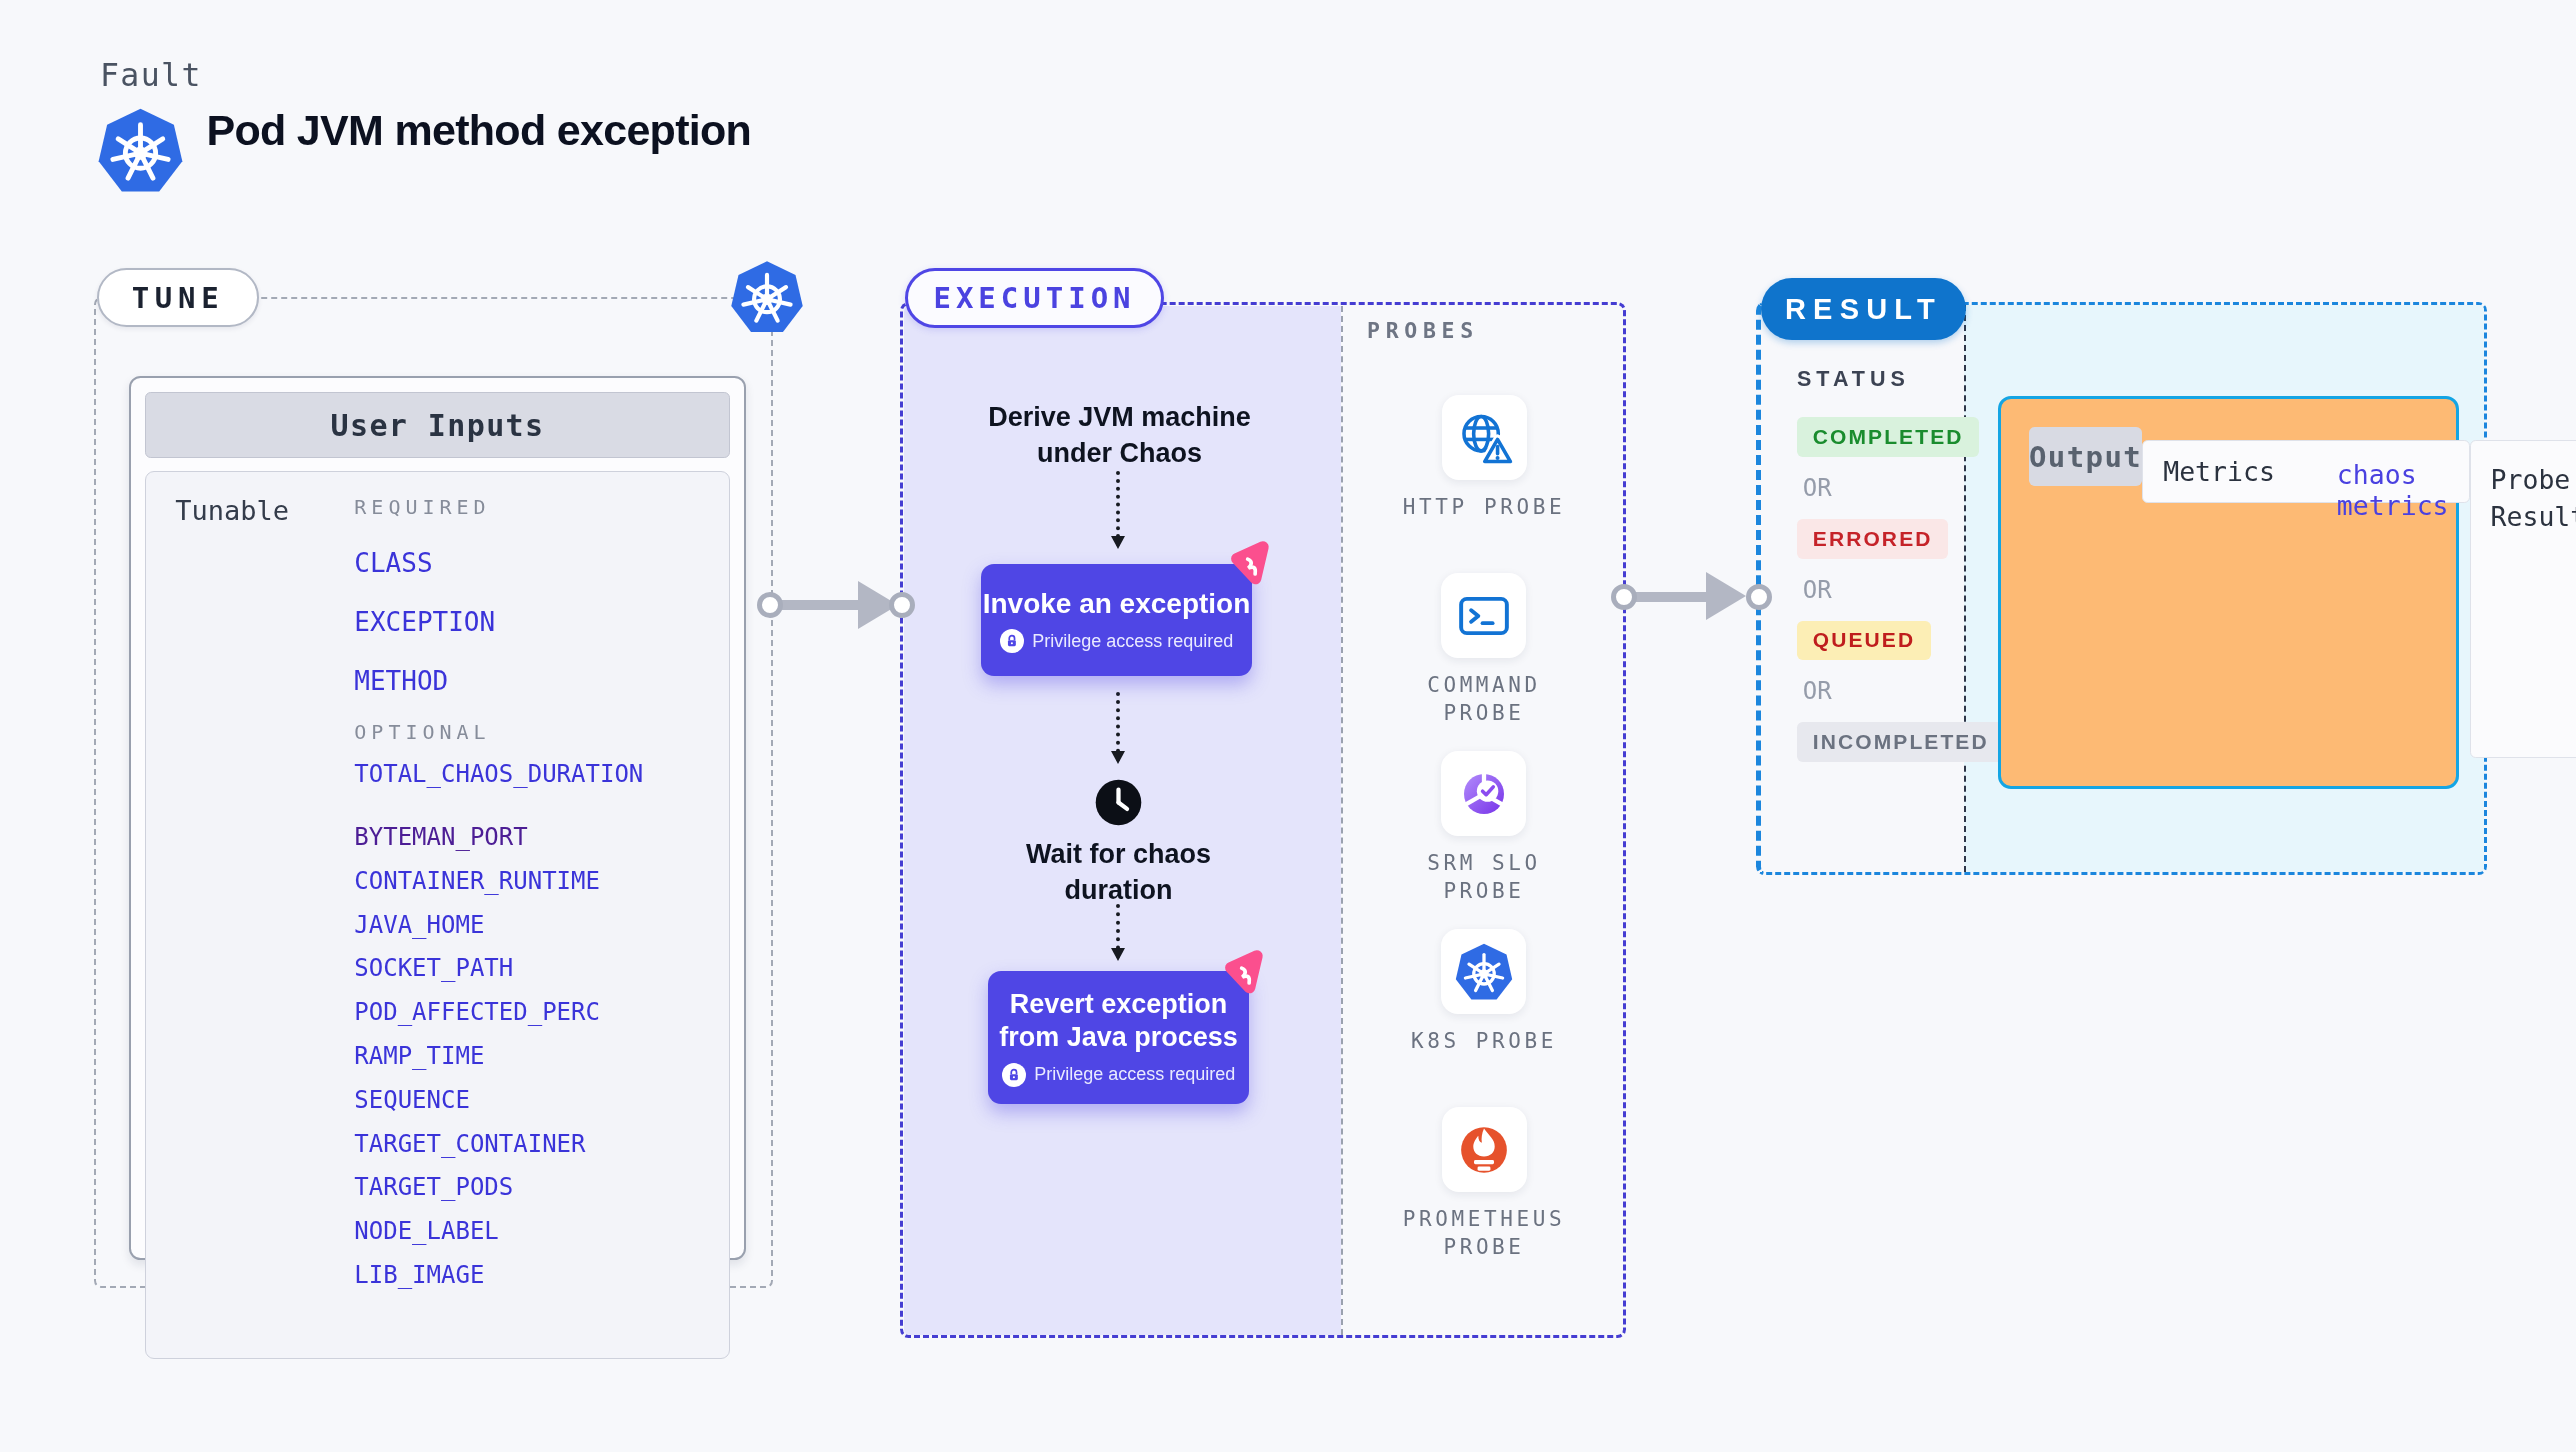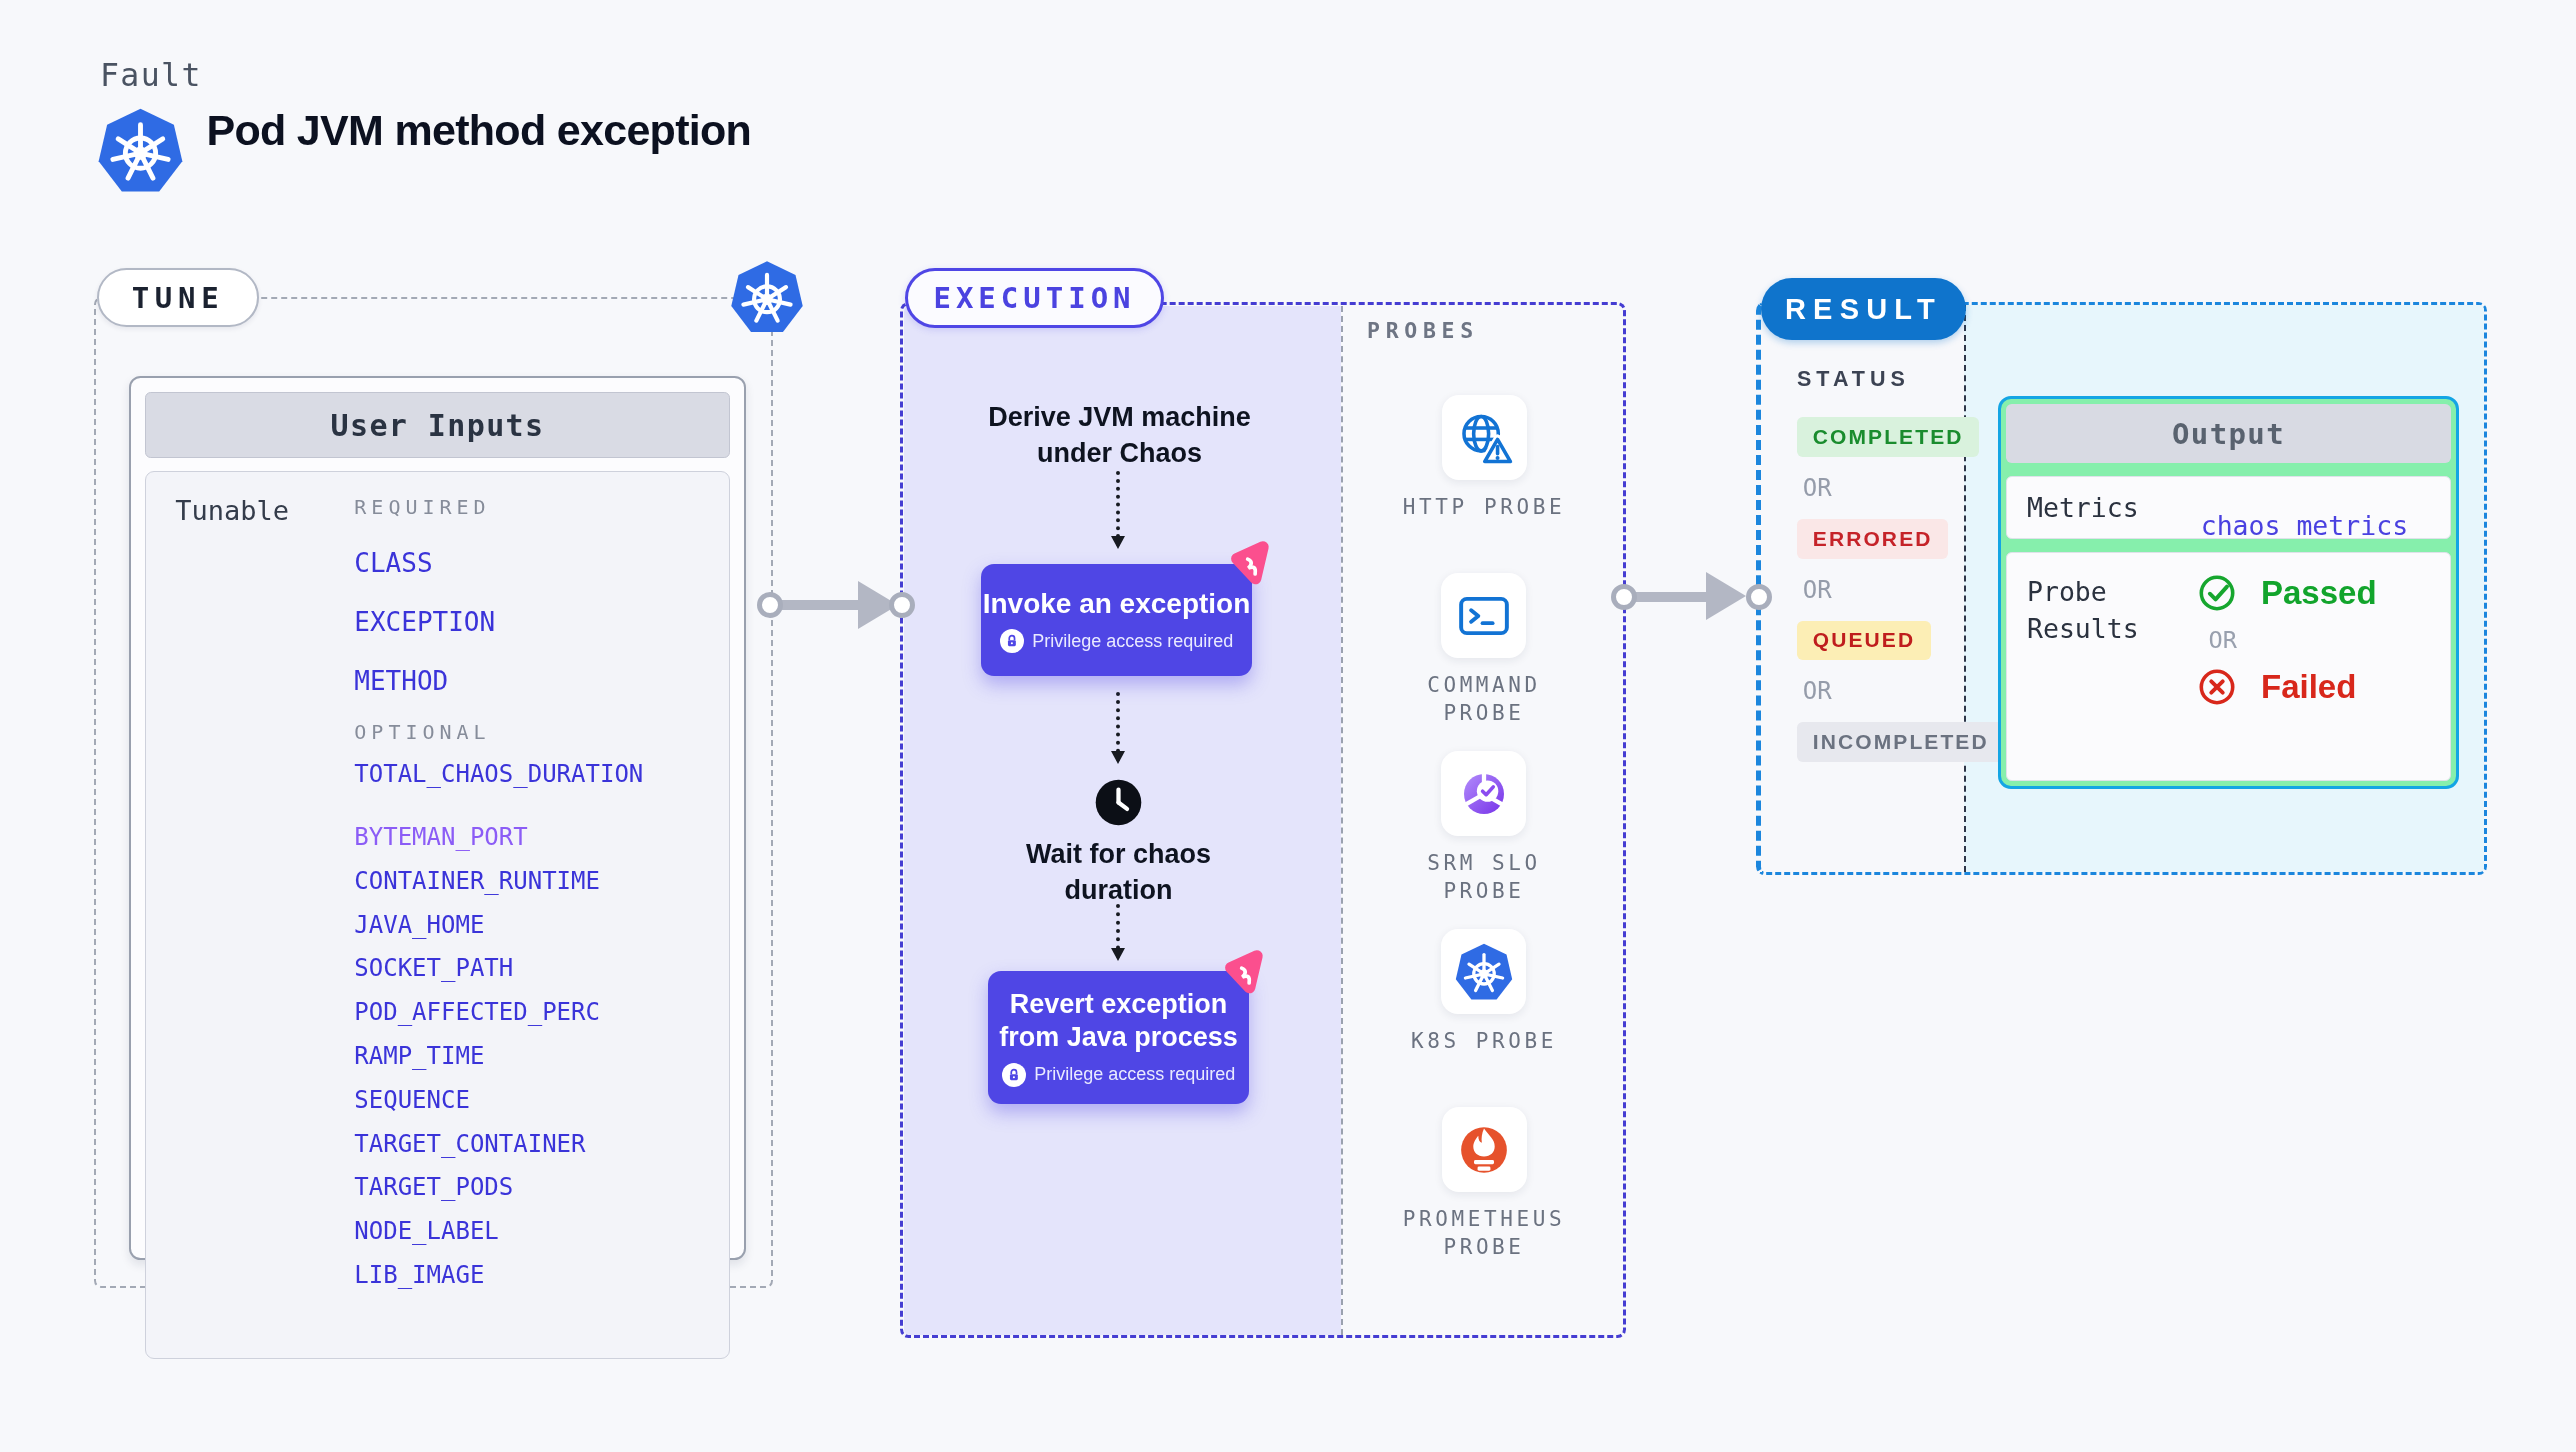--- a/index.html
+++ b/index.html
@@ -76,22 +76,22 @@
   .probe-label{margin-top:13px;font:21px var(--mono);color:#6b7280;letter-spacing:3.6px;text-align:center;line-height:1.35}
 
   
   .result-box{left:1756px;top:302px;width:731px;height:573px;border:3.6px dashed #1b86dd;border-left-width:5px;border-radius:8.6px;z-index:1}
   .cyan-area{position:absolute;left:203px;top:0;right:0;bottom:0;background:#e7f6fc;border-left:2.1px dashed #2e3648;
     border-radius:0 4.3px 4.3px 0}
   .status-head{left:1797px;top:367px;font:700 21.5px var(--sans);color:#3c4353;letter-spacing:5px;z-index:3}
   .status-col{left:1797px;top:417px;display:flex;flex-direction:column;align-items:flex-start;z-index:3}
   .badge{font:700 21px var(--sans);letter-spacing:2.1px;padding:7.9px 15.8px;border-radius:5.7px}
   .or-label{font:24px var(--mono);color:#959caa;margin:17px 0 17px 5.7px}
-  .output-card{left:1998px;top:396px;width:461px;height:393px;background:#86efac;border:3.6px solid #14a5e4;border-radius:13px;
-    padding:5px;display:flex;flex-direction:column;z-index:4}
+  .output-card{left:1998px;top:396px;width:461px;height:393px;background:#fdba74;border:3.6px solid #14a5e4;border-radius:13px;
+    padding:28px;display:flex;z-index:4}
   .out-header{height:59px;background:#d8dae3;border-radius:5.7px;display:flex;align-items:center;justify-content:center;
     font:700 29px var(--mono);color:#59626f;letter-spacing:1.4px}
   .out-row{border:1.4px solid #dfe2ea;border-radius:5.7px;background:#fbfbfd}
   .row-metrics{margin-top:13px;height:63px;display:flex;align-items:center;padding:0 20px}
   .metrics-label{font:26.5px var(--mono);color:#2b323f}
   .metrics-value{font:26.5px var(--mono);margin-left:62px}
   .row-probe{margin-top:13px;flex:1;display:flex;padding:20px}
   .probe-results-label{font:26.5px var(--mono);color:#2b323f;width:150px;line-height:1.4}
   .res-col{display:flex;flex-direction:column;margin-left:20px}
   .res-line{display:flex;align-items:center;gap:24px}
@@ -145,21 +145,21 @@
     <div class="ui-header">User Inputs</div>
     <div class="ui-body">
       <div class="ui-rowlabel">Tunable</div>
       <div>
         <div class="ui-sec">REQUIRED</div>
         <div class="ui-req" style="color: rgb(58, 51, 217);">CLASS</div>
         <div class="ui-req" style="color: rgb(58, 51, 217);">EXCEPTION</div>
         <div class="ui-req" style="color: rgb(58, 51, 217);">METHOD</div>
         <div class="ui-sec ui-opt-head">OPTIONAL</div>
         <div class="ui-opt" style="color: rgb(58, 51, 217);">TOTAL_CHAOS_DURATION</div>
-        <div class="ui-opt" style="color: #8b5cf6; margin-top: 35px;">BYTEMAN_PORT</div>
+        <div class="ui-opt" style="color: #4c1d95; margin-top: 35px;">BYTEMAN_PORT</div>
         <div class="ui-opt" style="color: rgb(58, 51, 217);">CONTAINER_RUNTIME</div>
         <div class="ui-opt" style="color: rgb(58, 51, 217);">JAVA_HOME</div>
         <div class="ui-opt" style="color: rgb(58, 51, 217);">SOCKET_PATH</div>
         <div class="ui-opt" style="color: rgb(58, 51, 217);">POD_AFFECTED_PERC</div>
         <div class="ui-opt" style="color: rgb(58, 51, 217);">RAMP_TIME</div>
         <div class="ui-opt" style="color: rgb(58, 51, 217);">SEQUENCE</div>
         <div class="ui-opt" style="color: rgb(58, 51, 217);">TARGET_CONTAINER</div>
         <div class="ui-opt" style="color: rgb(58, 51, 217);">TARGET_PODS</div>
         <div class="ui-opt" style="color: rgb(58, 51, 217);">NODE_LABEL</div>
         <div class="ui-opt" style="color: rgb(58, 51, 217);">LIB_IMAGE</div>

